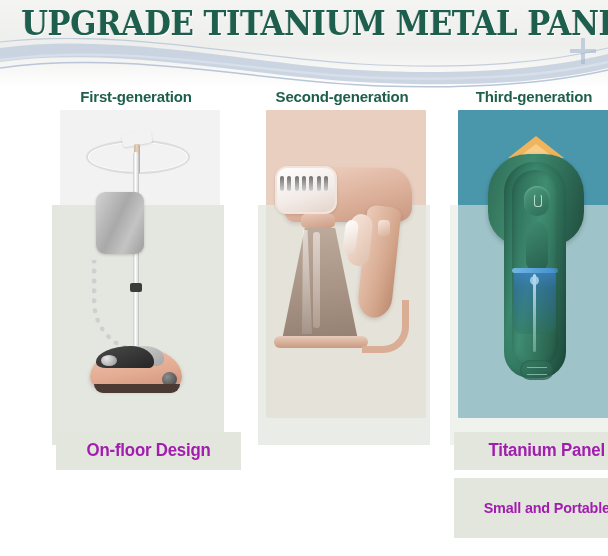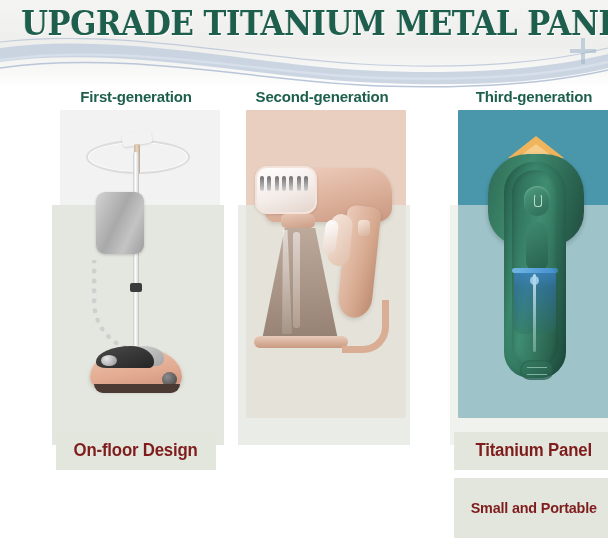--- a/index.html
+++ b/index.html
@@ -31,41 +31,41 @@
   .wave{position:absolute;left:0;top:38px;width:608px;height:50px;}
   .plus{position:absolute;right:12px;top:38px;width:26px;height:26px;opacity:.55;}
   .plus:before,.plus:after{content:"";position:absolute;background:#9fb4cc;}
   .plus:before{left:0;top:11px;width:26px;height:4px;}
   .plus:after{left:11px;top:0;width:4px;height:26px;}
 
   
   .cols{position:absolute;left:0;top:88px;width:608px;height:468px;margin-left:32px;}
   .col{position:absolute;top:0;width:196px;height:468px;}
   .col-0{left:6px;}
-  .col-1{left:192px;}
+  .col-1{left:212px;}
   .col-2{left:404px;}
 
   .col-head{
     position:absolute;left:0;top:0;width:196px;
     text-align:center;
     font-size:15.5px;font-weight:bold;color:#1d5f4c;
     letter-spacing:-0.2px;white-space:nowrap;
     transform:scaleX(0.97);transform-origin:center;
   }
 
   
   .stage{position:absolute;left:0;top:22px;width:196px;height:312px;}
   .backplate{position:absolute;border-radius:1px;}
   .sageband{position:absolute;left:14px;top:95px;width:172px;height:240px;background:#e4e7e0;}
 
   
   .card{
-    position:absolute;left:18px;width:160px;
+    position:absolute;left:18px;width:185px;
     background:#e2e6dd;
-    color:#7f1d1d;
+    color:#a21caf;
     font-weight:bold;
     text-align:center;
     display:flex;align-items:center;justify-content:center;
     line-height:1.12;
     letter-spacing:-0.2px;
   }
   .card-main{top:344px;height:38px;font-size:17.5px;}
   .card-sub{top:390px;height:60px;font-size:15px;}
   .card-main span, .card-sub span{display:block;transform:scaleX(0.96);}
 

